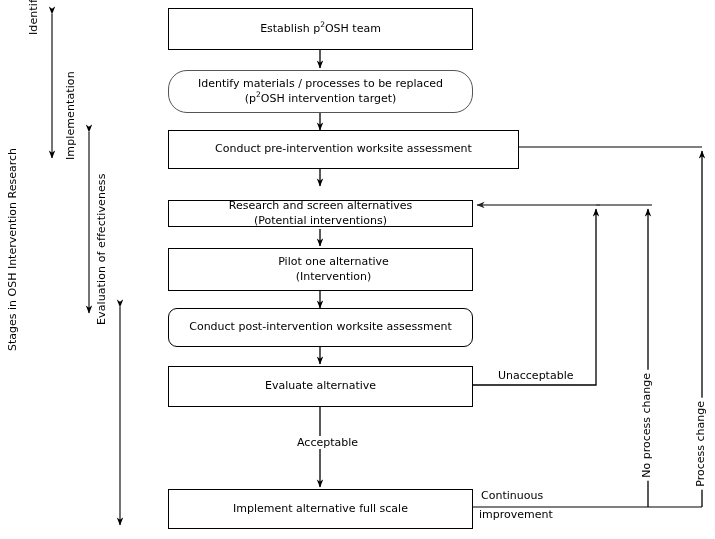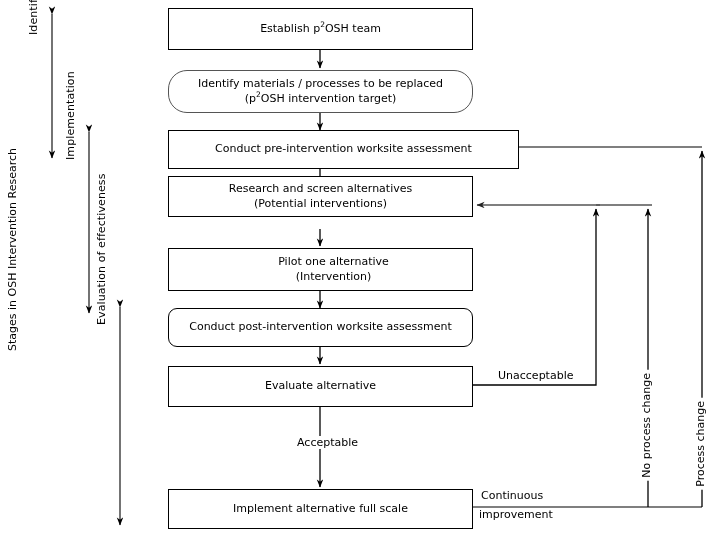--- a/index.html
+++ b/index.html
@@ -165,21 +165,21 @@
   </div>
 
   <div class="box thick" style="left:168px; top:70px; width:305px; height:43px;border-radius:19px;">
     <span class="box-text"><span>Identify materials / processes to be replaced</span><br><span>(p</span><span class="sup">2</span><span>OSH intervention target)</span></span>
   </div>
 
   <div class="box" style="left:168px; top:130px; width:351px; height:39px;">
     <span class="box-text">Conduct pre-intervention worksite assessment</span>
   </div>
 
-  <div class="box" style="left:168px; top:176px; width:305px; height:41px;">
+  <div class="box" style="left:168px; top:200px; width:305px; height:27px;">
     <span class="box-text"><span>Research and screen alternatives</span><br><span>(Potential interventions)</span></span>
   </div>
 
   <div class="box" style="left:168px; top:248px; width:305px; height:43px;padding-left:26px;">
     <span class="box-text"><span>Pilot one alternative</span><br><span>(Intervention)</span></span>
   </div>
 
   <div class="box" style="left:168px; top:308px; width:305px; height:39px;border-radius:9px;">
     <span class="box-text">Conduct post-intervention worksite assessment</span>
   </div>

